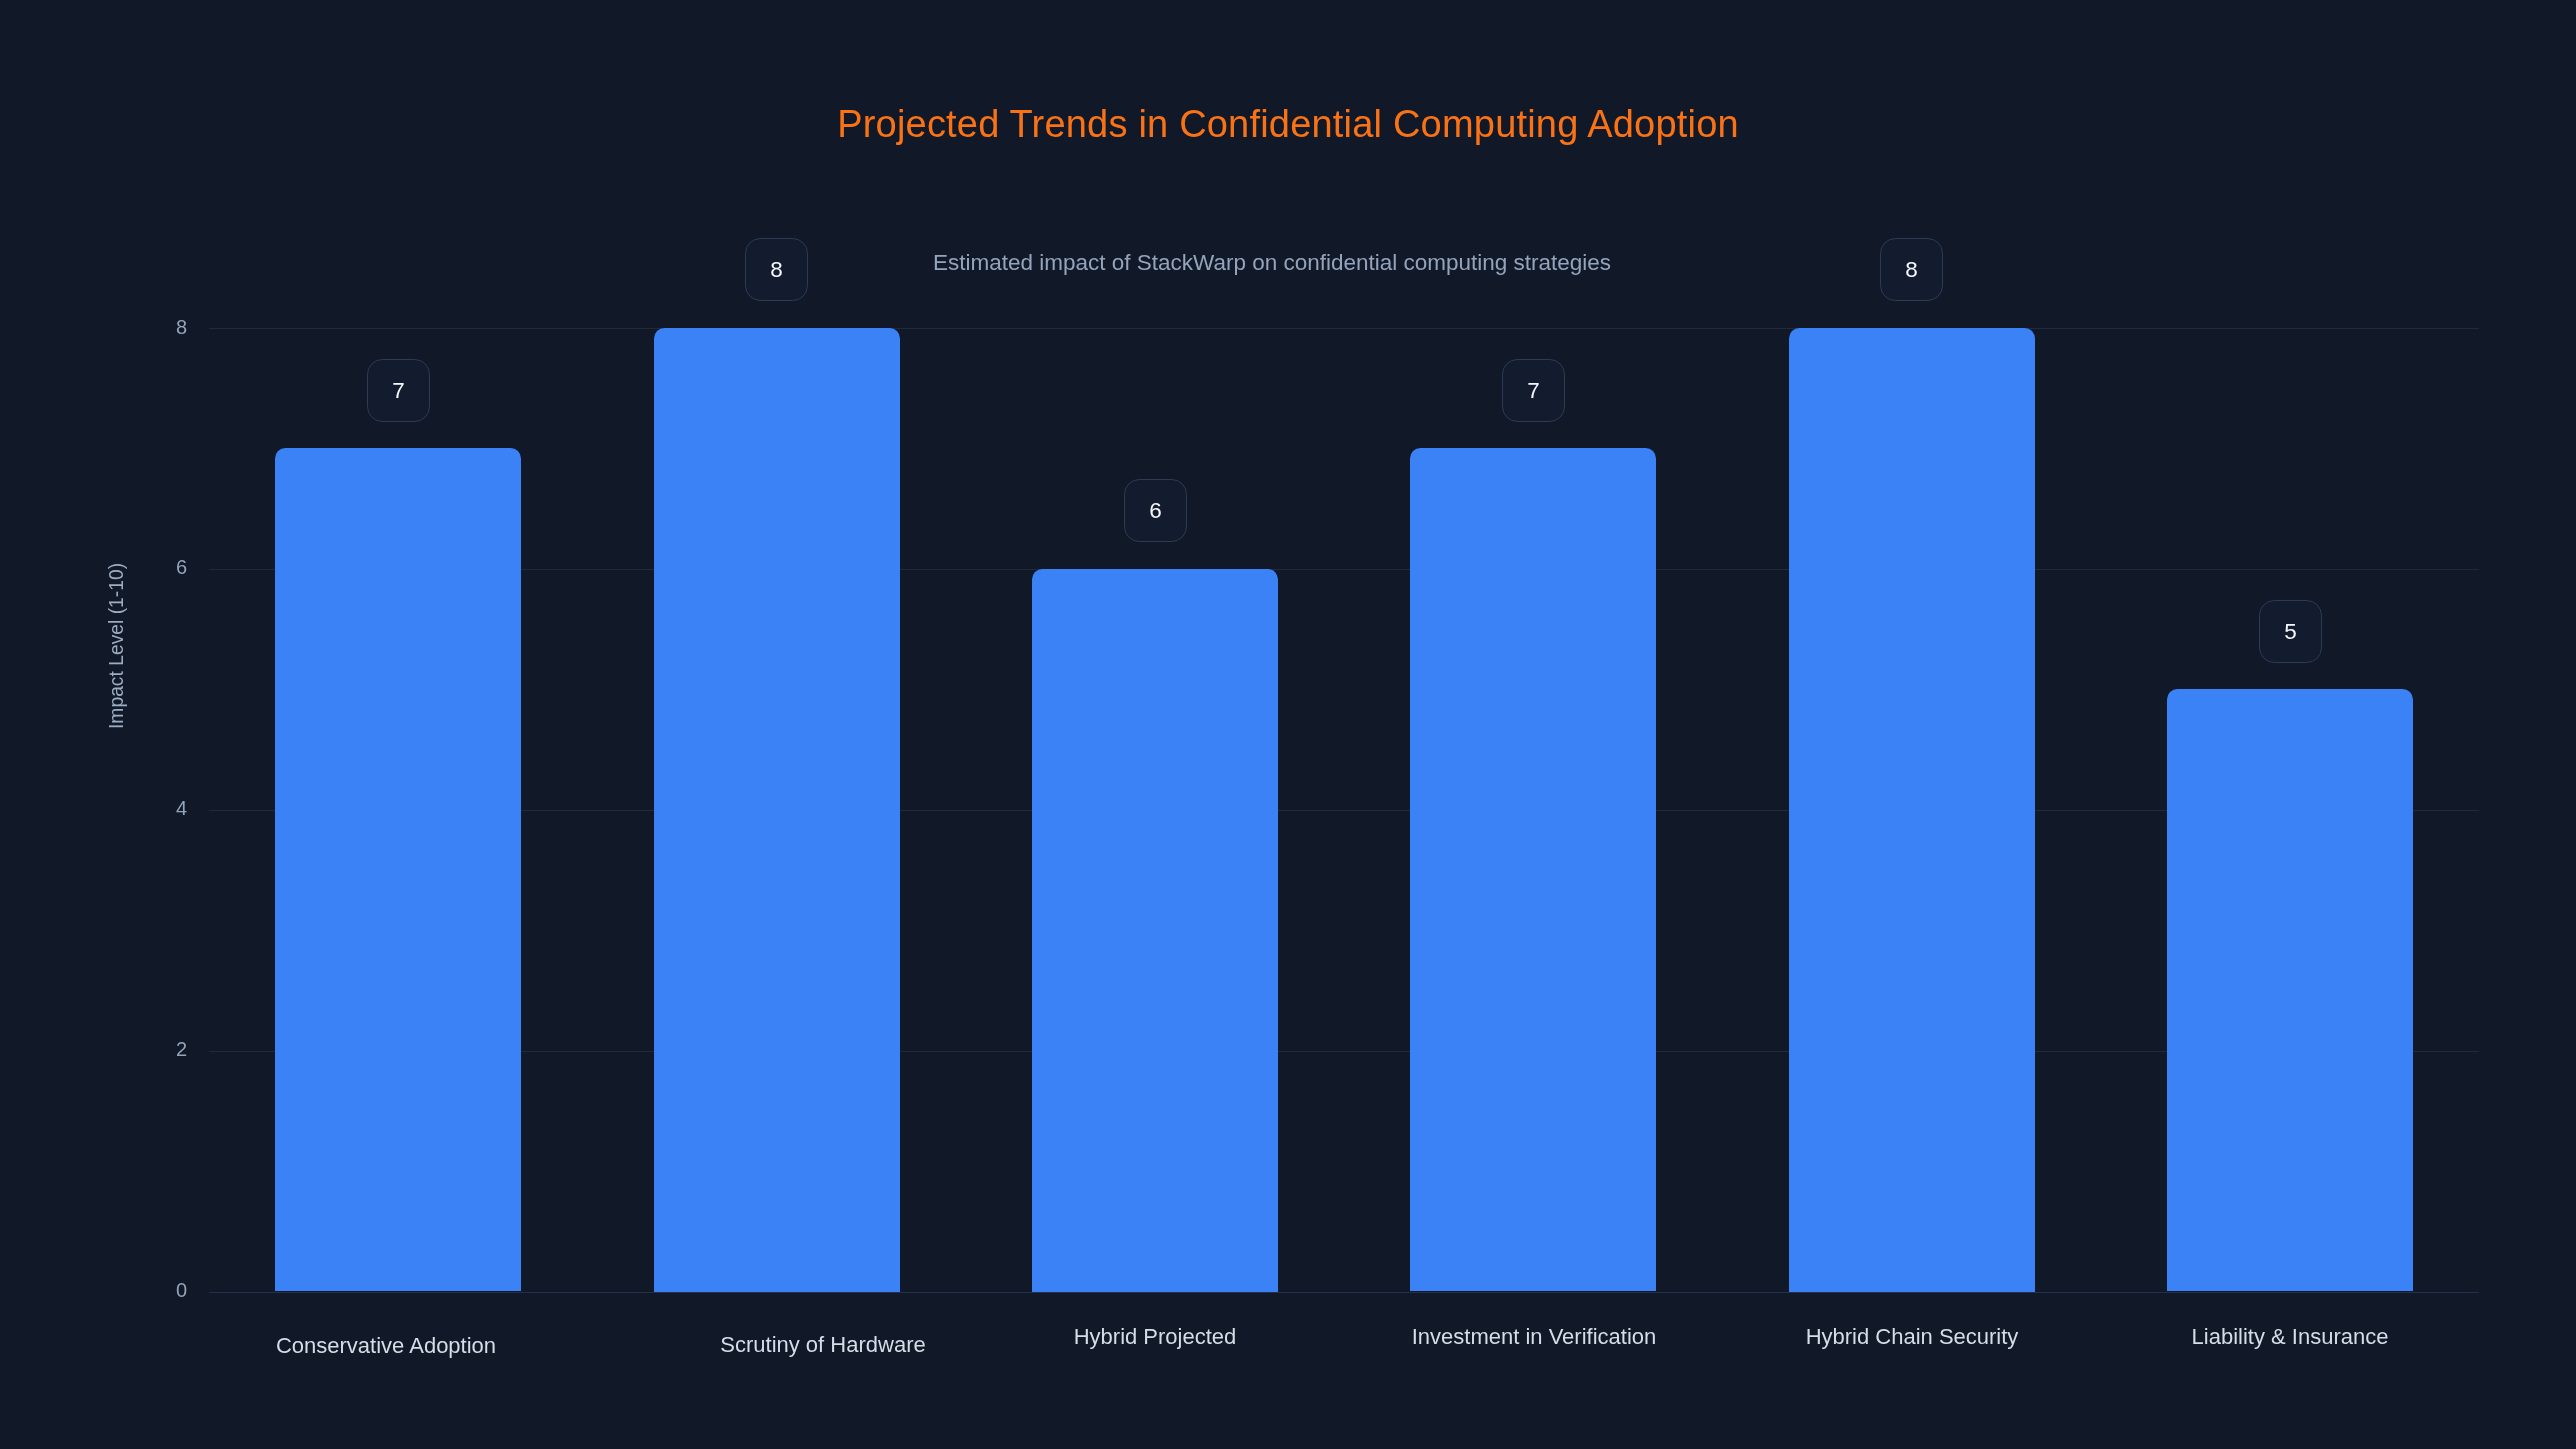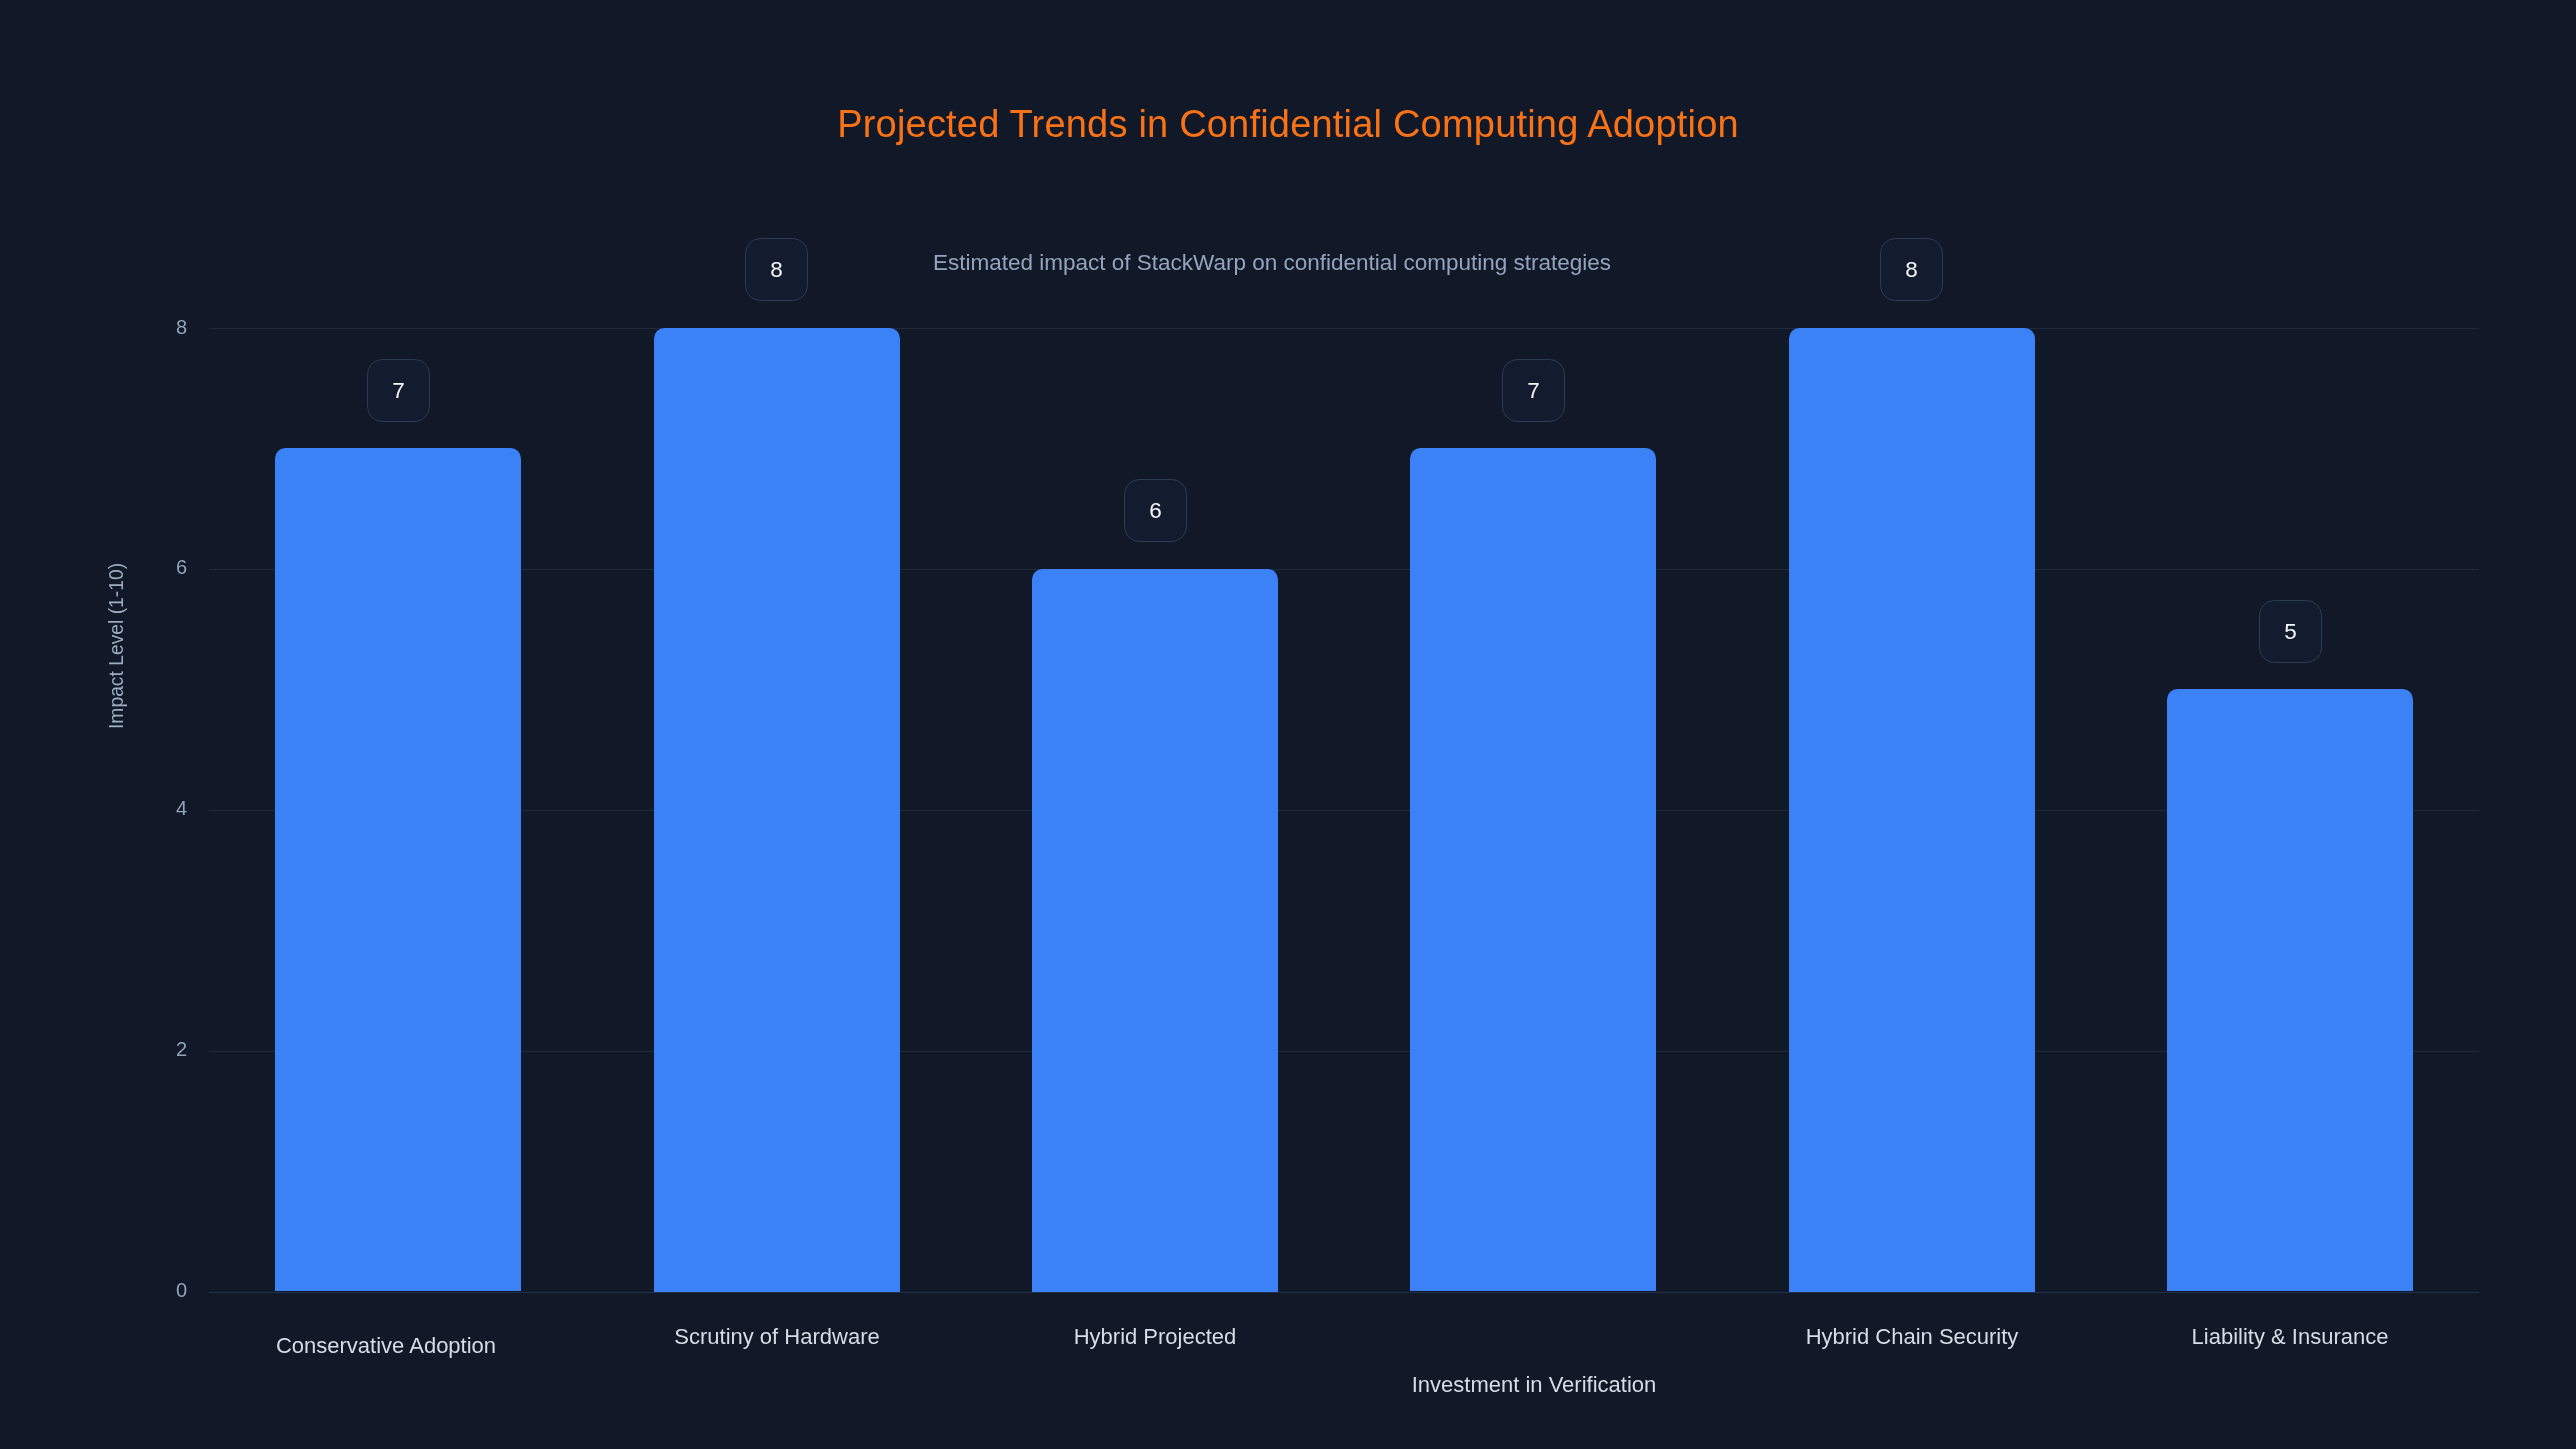--- a/index.html
+++ b/index.html
@@ -169,21 +169,21 @@
   <div id="badge-layer">
       <div class="value-badge" style="left: 367px; top: 359px;">7</div>
       <div class="value-badge" style="left: 745px; top: 238px;">8</div>
       <div class="value-badge" style="left: 1124px; top: 479px;">6</div>
       <div class="value-badge" style="left: 1502px; top: 359px;">7</div>
       <div class="value-badge" style="left: 1880px; top: 238px;">8</div>
       <div class="value-badge" style="left: 2259px; top: 600px;">5</div>
     </div>
   <div id="xtick-layer">
       <div class="xtick-label" style="left: 386px; margin-top: 9px;">Conservative Adoption</div>
-      <div class="xtick-label" style="left: 777px;">Scrutiny of Hardware</div>
+      <div class="xtick-label" style="left: 823px; margin-top: 8px;">Scrutiny of Hardware</div>
       <div class="xtick-label" style="left: 1155px;">Hybrid Projected</div>
-      <div class="xtick-label" style="left: 1534px; margin-top: 48px;">Investment in Verification</div>
+      <div class="xtick-label" style="left: 1534px;">Investment in Verification</div>
       <div class="xtick-label" style="left: 1912px;">Hybrid Chain Security</div>
       <div class="xtick-label" style="left: 2290px; text-align: center;">Liability &amp; Insurance</div>
     </div>
 
 </div>
 
 
 </body></html>

